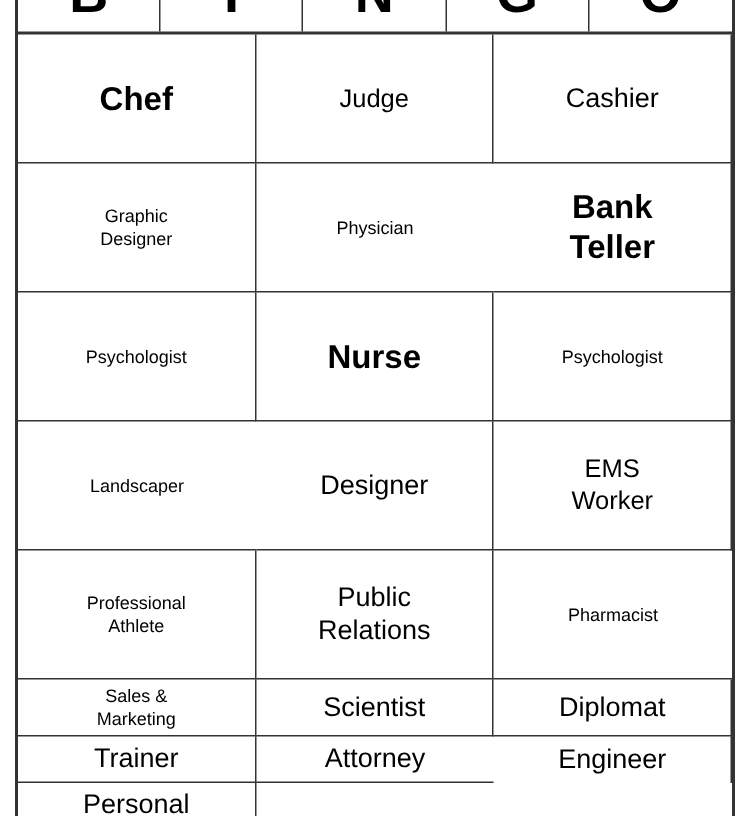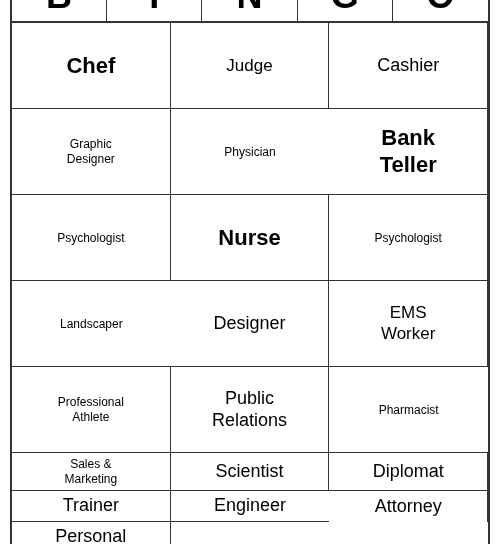--- a/index.html
+++ b/index.html
@@ -151,22 +151,22 @@
       <div class="bingo-cell">
         <span class="normal-text">Scientist</span>
       </div>
       <div class="bingo-cell">
         <span class="normal-text">Diplomat</span>
       </div>
       <div class="bingo-cell">
         <span class="normal-text">Trainer</span>
       </div>
       <div class="bingo-cell">
-        <span class="normal-text">Engineer</span>
+        <span class="normal-text">Attorney</span>
       </div>
       <div class="bingo-cell">
-        <span class="normal-text">Attorney</span>
+        <span class="normal-text">Engineer</span>
       </div>
       <div class="bingo-cell">
         <span class="normal-text">Personal<br>Trainer</span>
       </div>
     </div>
 </div>
 
 </body></html>

